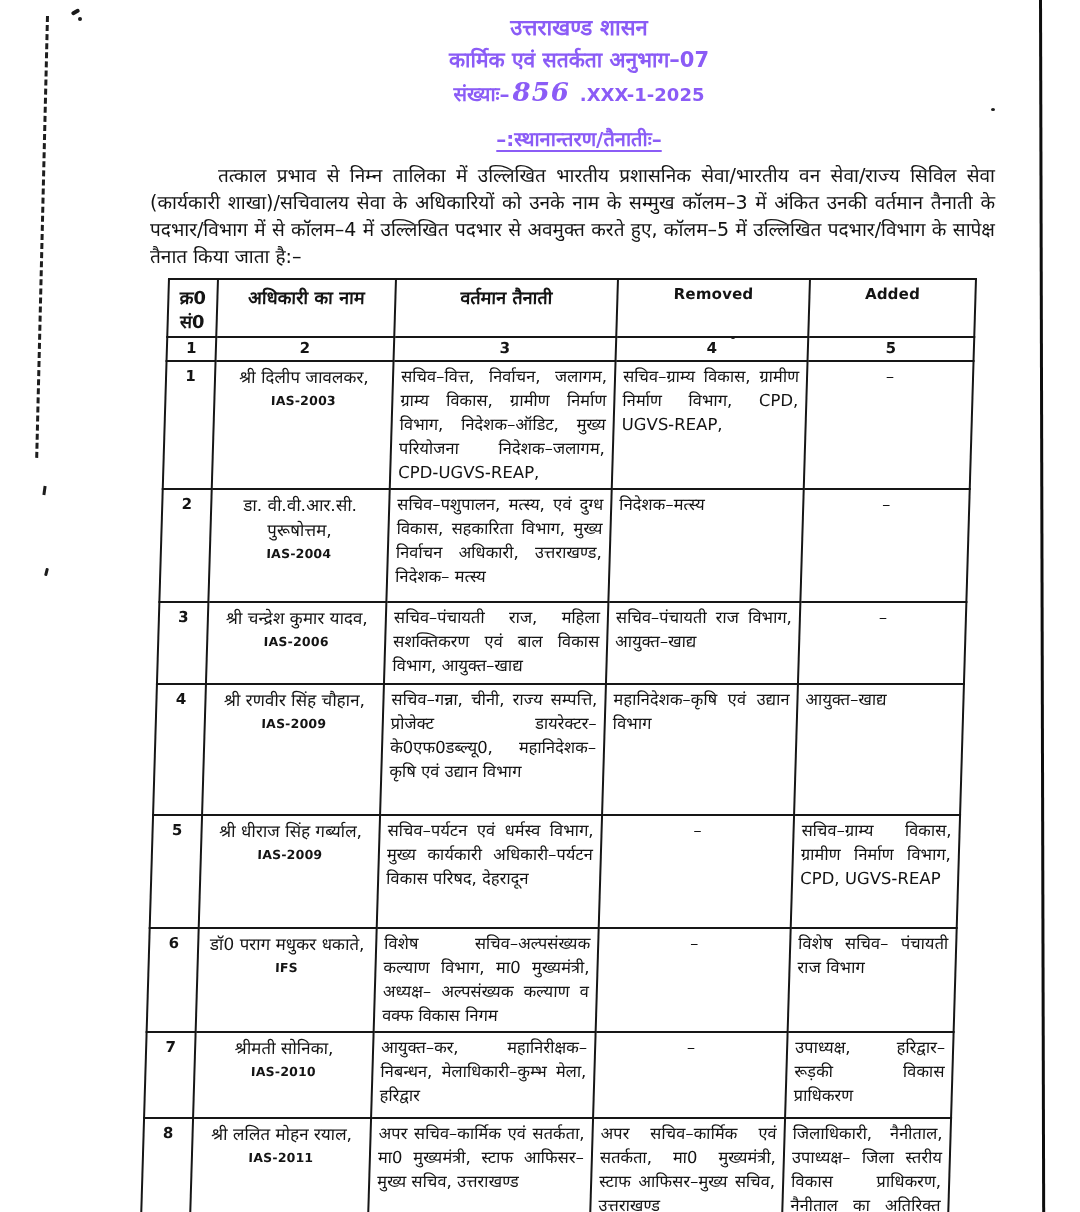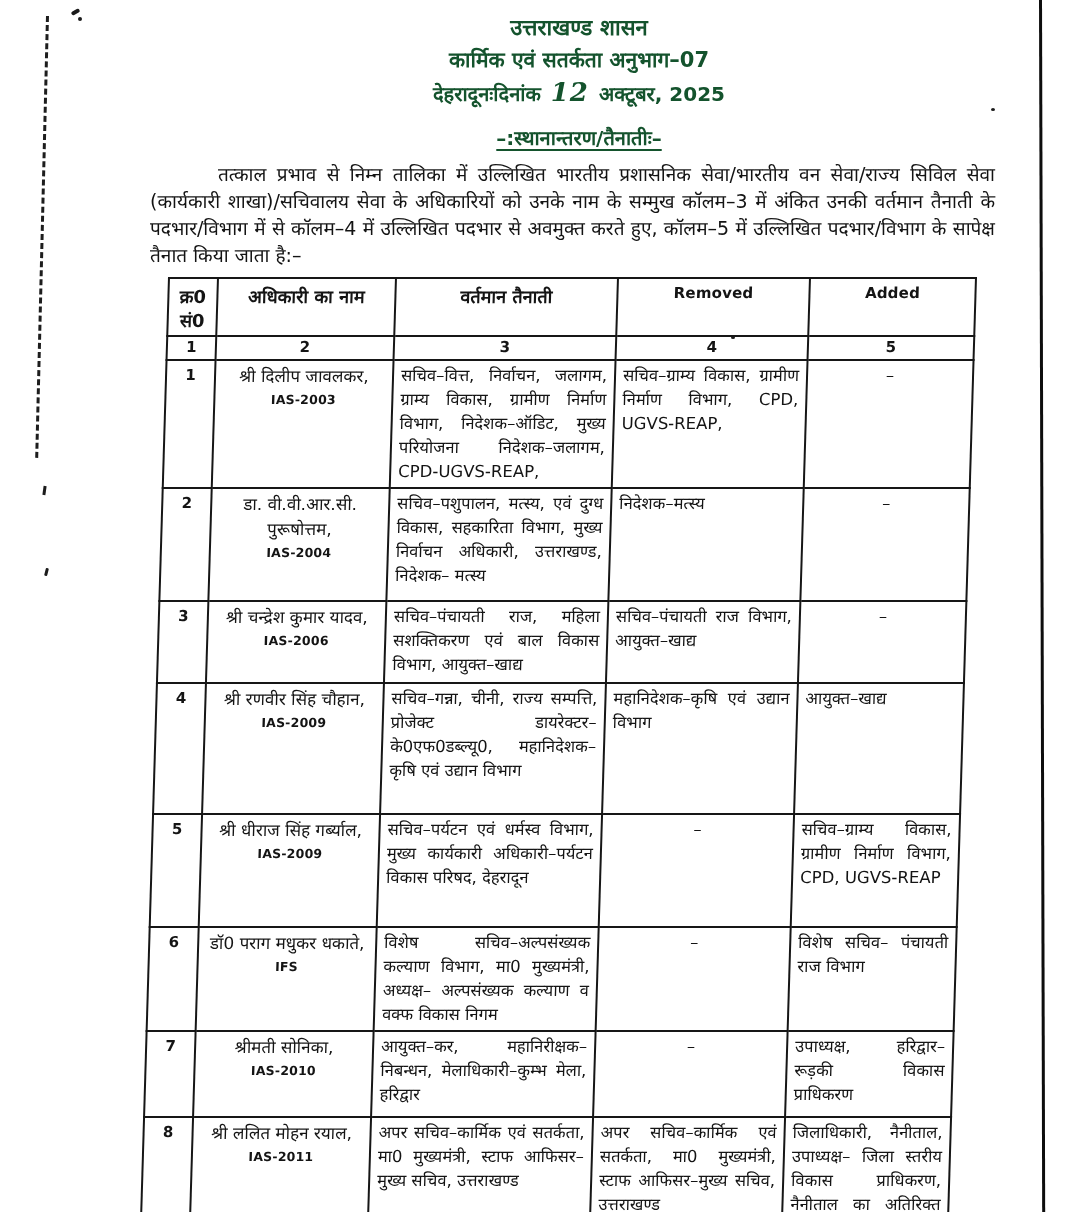--- a/index.html
+++ b/index.html
@@ -16,21 +16,21 @@
   .mark{position:absolute;background:#1b1b1b;}
   .mark-comma{left:71px;top:10px;width:9px;height:4px;border-radius:2px;transform:rotate(-28deg);}
   .mark-comma2{left:78px;top:17px;width:4px;height:4px;border-radius:50%;}
   .mark-dot{left:991px;top:108px;width:4px;height:3px;border-radius:50%;}
   .mark-tick1{left:43px;top:486px;width:3px;height:9px;transform:rotate(8deg);}
   .mark-tick2{left:45px;top:568px;width:3px;height:8px;border-radius:1px;transform:rotate(14deg);}
   .mark-dot2{left:731px;top:336px;width:4px;height:3px;border-radius:50%;}
 
   
   .content{position:absolute;left:150px;top:12px;width:858px;}
-  .hdr{text-align:center;font-weight:700;color:#14532d;}
+  .hdr{text-align:center;font-weight:700;color:#8b5cf6;}
   .hdr .l1{font-size:22px;line-height:32px;}
   .hdr .l2{font-size:21px;line-height:32px;}
   .hdr .l3,.hdr .l4{font-size:20px;line-height:32px;}
   .hand{font-family:"DejaVu Serif",serif;font-style:italic;font-weight:700;
     font-size:26px;letter-spacing:1px;padding:0 3px;}
   .latin-suffix{font-weight:700;font-size:18px;}
   .subject-wrap{text-align:center;margin-top:14px;}
   .subject{display:inline-block;font-size:20px;font-weight:700;
     text-decoration:underline;text-decoration-thickness:2px;text-underline-offset:4px;}
 
@@ -72,21 +72,21 @@
   <div class="mark mark-dot"></div>
   <div class="mark mark-dot2"></div>
   <div class="mark mark-tick1"></div>
   <div class="mark mark-tick2"></div>
 
   <div class="content">
 
     <div class="hdr">
       <div class="l1">उत्तराखण्ड शासन</div>
       <div class="l2">कार्मिक एवं सतर्कता अनुभाग–07</div>
-      <div class="l4"><span>देहरादूनःदिनांक</span> <span class="hand">12</span> <span>अक्टूबर, 2025</span></div>
+      <div class="l3"><span>संख्याः–</span><span class="hand">856</span> <span class="latin-suffix">.XXX-1-2025</span></div>
       <div class="subject-wrap"><span class="subject">–:स्थानान्तरण/तैनातीः–</span></div>
     </div>
 
     <p class="intro">तत्काल प्रभाव से निम्न तालिका में उल्लिखित भारतीय प्रशासनिक सेवा/भारतीय वन सेवा/राज्य सिविल सेवा (कार्यकारी शाखा)/सचिवालय सेवा के अधिकारियों को उनके नाम के सम्मुख कॉलम–3 में अंकित उनकी वर्तमान तैनाती के पदभार/विभाग में से कॉलम–4 में उल्लिखित पदभार से अवमुक्त करते हुए, कॉलम–5 में उल्लिखित पदभार/विभाग के सापेक्ष तैनात किया जाता है:–</p>
 
     <div class="table-wrap">
       <table>
         <colgroup>
           <col style="width:49px">
             <col style="width:178px">

